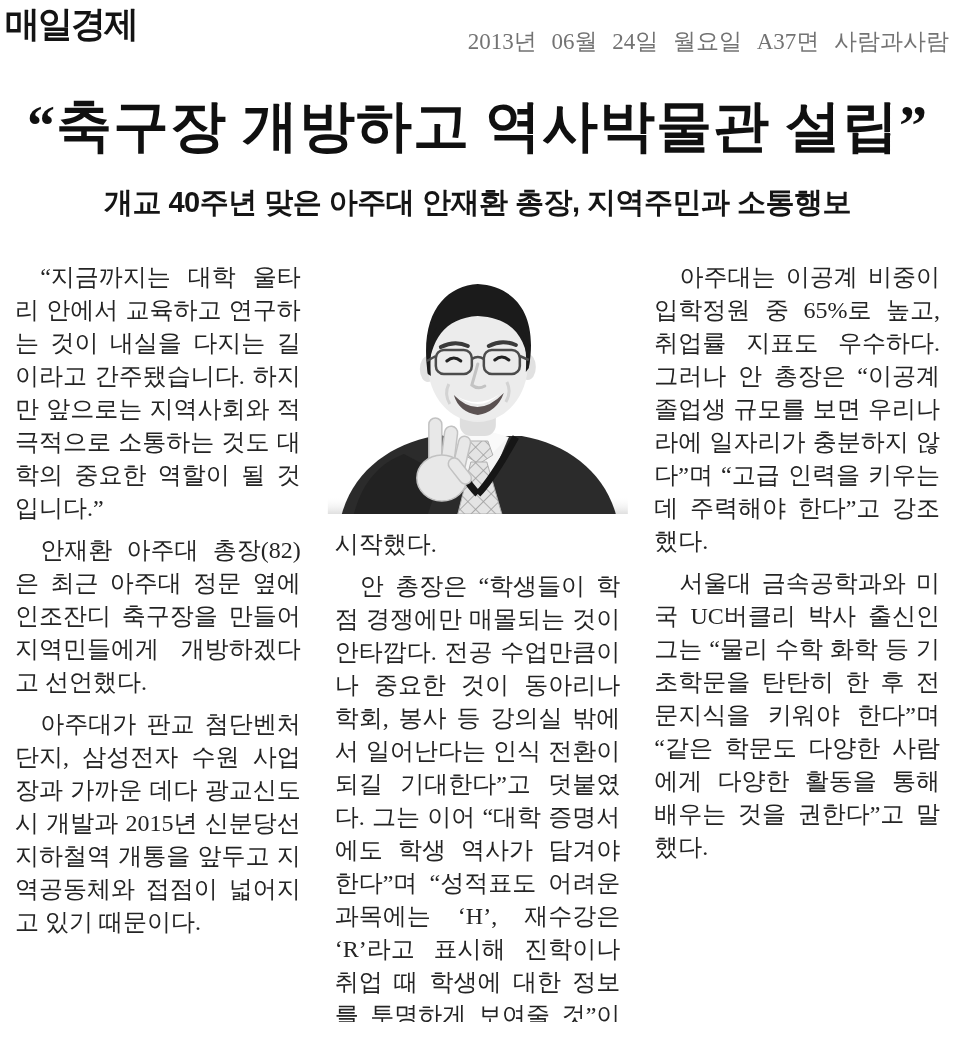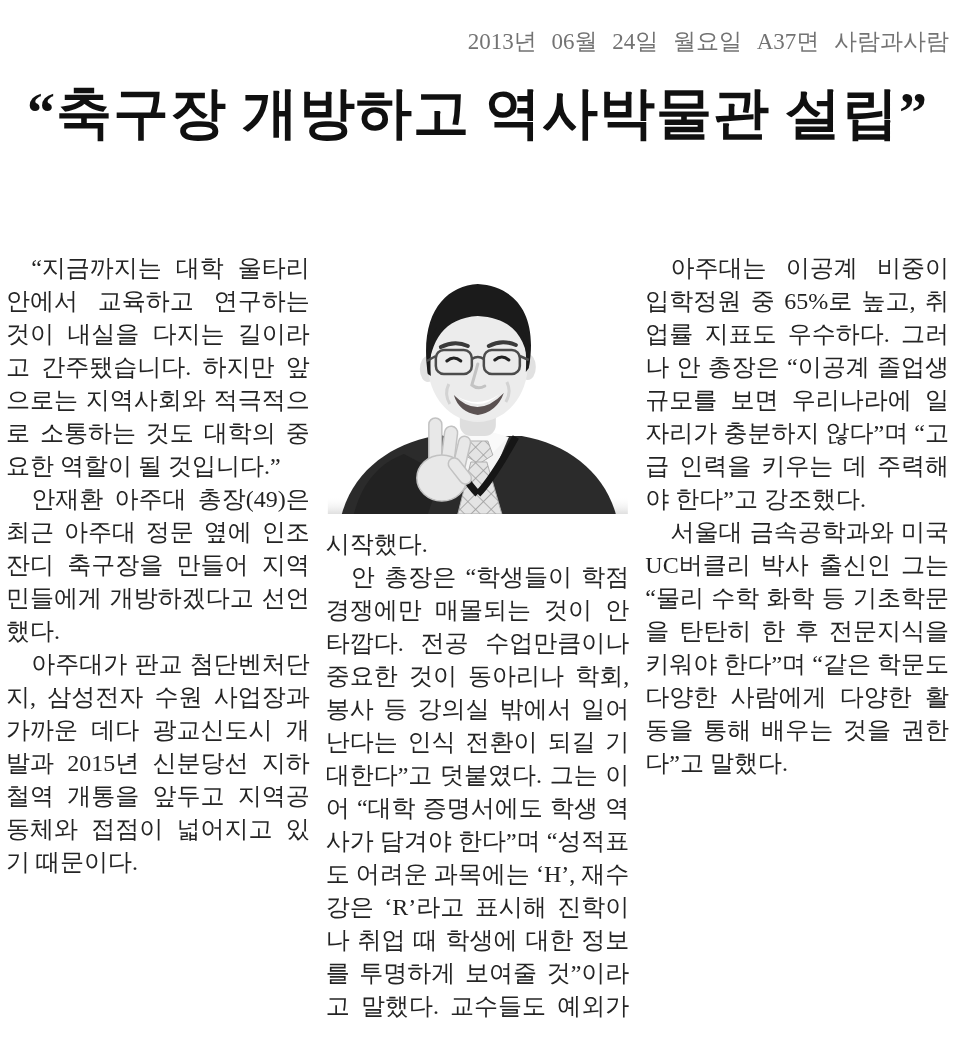--- a/index.html
+++ b/index.html
@@ -36,21 +36,21 @@
     font-size: 23px;
     word-spacing: 9px;
     color: #737373;
     white-space: nowrap;
   }
 
   
   .headline {
     position: absolute;
     left: 0; right: 0; top: 76px;
-    margin: 0;
+    margin: 13px;
     text-align: center;
     font-family: "Liberation Serif", "DejaVu Serif", serif;
     font-weight: 700;
     font-size: 56px;
     letter-spacing: 1px;
     color: #101010;
     white-space: nowrap;
   }
   .subheadline {
     position: absolute;
@@ -76,45 +76,47 @@
     flex: 1 1 0;
     height: 770px;
     overflow: hidden;
     font-size: 24px;
     line-height: 33px;
     text-align: justify;
     text-justify: inter-character;
     word-break: break-all;
     color: #242424;
   }
-  .para { margin: 0; text-indent: 1.05em; }
+  .para { margin: 9px; text-indent: 1.05em; }
   .para.cont { text-indent: 0; }
 
   
   .photo {
     margin: 0 0 14px 0;
     width: 100%;
     height: 262px;
   }
   .photo svg { display: block; width: 100%; height: 100%; }
 </style>
 </head>
 <body>
 
 <div class="page">
 
+  <div class="masthead-logo">매일경제</div>
   <div class="dateline">2013년 06월 24일 월요일 A37면 사람과사람</div>
 
   <h1 class="headline">“축구장 개방하고 역사박물관 설립”</h1>
+  <h2 class="subheadline">개교 40주년 맞은 아주대 안재환 총장, 지역주민과 소통행보</h2>
 
   <div class="body-cols">
 
     <div class="col">
       <p class="para">“지금까지는 대학 울타리 안에서 교육하고 연구하는 것이 내실을 다지는 길이라고 간주됐습니다. 하지만 앞으로는 지역사회와 적극적으로 소통하는 것도 대학의 중요한 역할이 될 것입니다.”</p>
-      <p class="para">안재환 아주대 총장(49)은 최근 아주대 정문 옆에 인조잔디 축구장을 만들어 지역민들에게 개방하겠다고 선언했다.</p>
+      <p class="para">안재환 아주대 총장(82)은 최근 아주대 정문 옆에 인조잔디 축구장을 만들어 지역민들에게 개방하겠다고 선언했다.</p>
       <p class="para">아주대가 판교 첨단벤처단지, 삼성전자 수원 사업장과 가까운 데다 광교신도시 개발과 2015년 신분당선 지하철역 개통을 앞두고 지역공동체와 접점이 넓어지고 있기 때문이다.</p>
 
     </div>
 
     <div class="col">
       <figure class="photo">
         <svg viewBox="0 0 300 262" preserveAspectRatio="xMidYMax meet" role="img">
           <defs>
             <pattern id="tiepat" width="11" height="11" patternUnits="userSpaceOnUse" patternTransform="rotate(45)">
               <rect width="11" height="11" fill="#e4e4e4"></rect>

